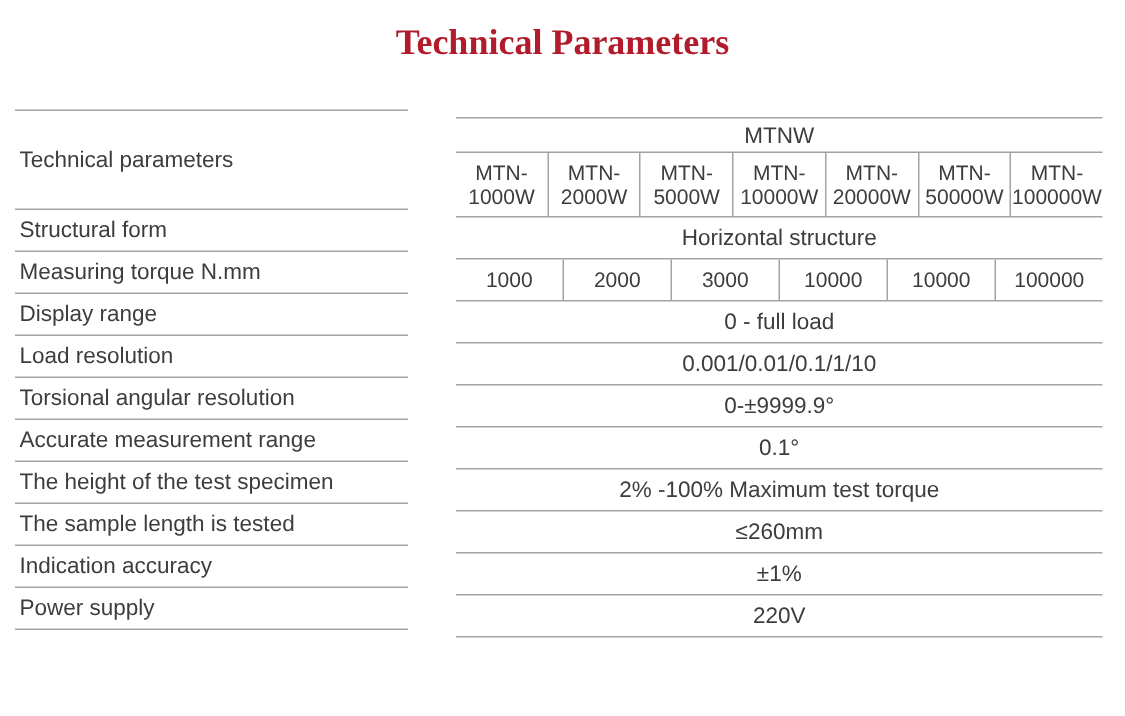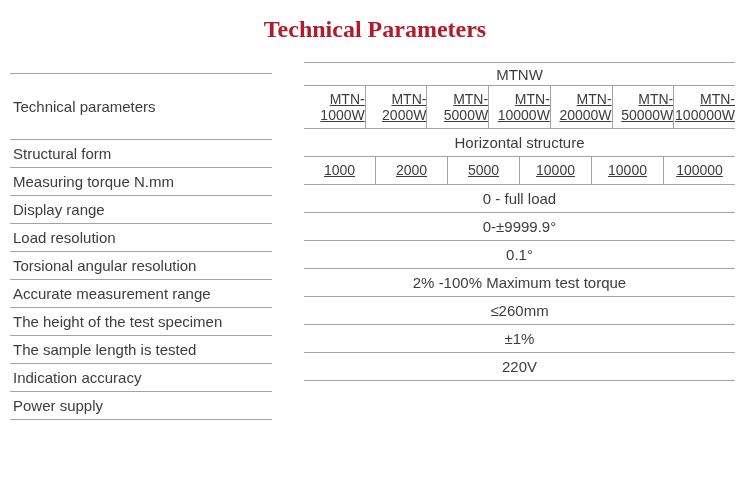--- a/index.html
+++ b/index.html
@@ -41,21 +41,21 @@
     align-items: center;
     padding-left: 3px;
     font-size: 15px;
     white-space: nowrap;
   }
   .l-row.header { height: 66px; }
   
   .right-col {
     position: absolute;
     left: 304px;
-    top: 62px;
+    top: 78px;
     width: 431px;
     border-top: 1px solid #a3a3a3;
     box-sizing: border-box;
   }
   .r-row {
     box-sizing: border-box;
     height: 28px;
     border-bottom: 1px solid #a3a3a3;
     display: flex;
     align-items: center;
@@ -65,27 +65,26 @@
   }
   .r-row.group { height: 23px; }
   .r-row.models { height: 43px; }
   .r-row.cells { padding: 0; }
   .cell {
     flex: 1 1 0;
     height: 100%;
     display: flex;
     align-items: center;
     justify-content: center;
-    text-align: right;
+    text-align: center;
     border-left: 1px solid #a3a3a3;
     font-size: 14px;
     line-height: 1.15;
     overflow: hidden;
     box-sizing: border-box;
-    text-decoration: underline;
   }
   .cell:first-child { border-left: none; }
 </style>
 </head>
 <body>
 
 <div class="page-title">Technical Parameters</div>
 
 <div class="left-col">
   <div class="l-row header">
@@ -135,27 +134,30 @@
     <div class="cell">MTN-20000W</div>
     <div class="cell">MTN-50000W</div>
     <div class="cell">MTN-100000W</div>
   </div>
   <div class="r-row">
     <span>Horizontal structure</span>
   </div>
   <div class="r-row cells">
     <div class="cell">1000</div>
     <div class="cell">2000</div>
-    <div class="cell">5000</div>
+    <div class="cell">3000</div>
     <div class="cell">10000</div>
     <div class="cell">10000</div>
     <div class="cell">100000</div>
   </div>
   <div class="r-row">
     <span>0 - full load</span>
+  </div>
+  <div class="r-row">
+    <span>0.001/0.01/0.1/1/10</span>
   </div>
   <div class="r-row">
     <span>0-±9999.9°</span>
   </div>
   <div class="r-row">
     <span>0.1°</span>
   </div>
   <div class="r-row">
     <span>2% -100% Maximum test torque</span>
   </div>

